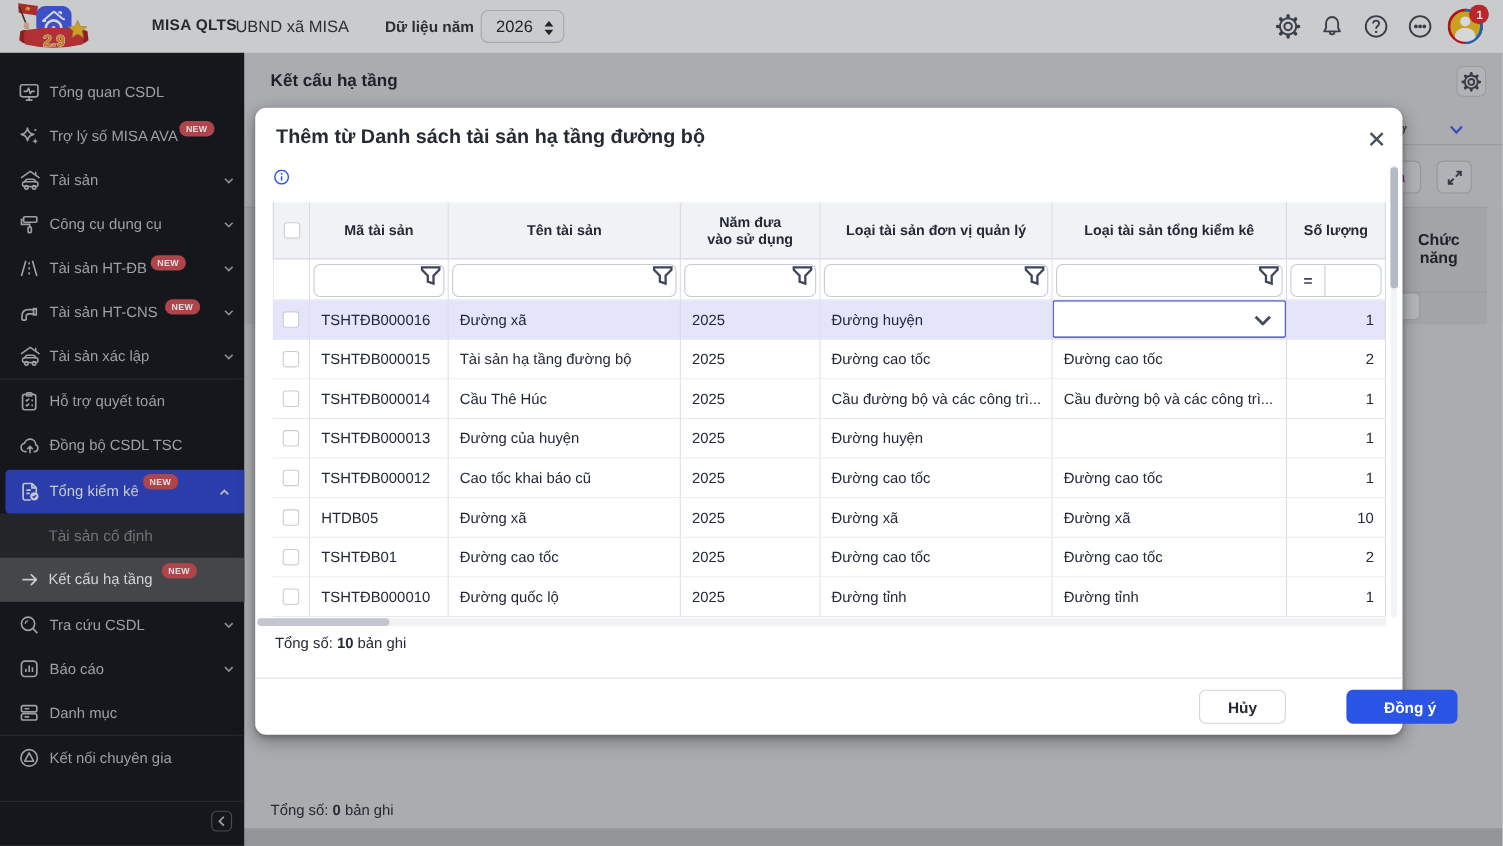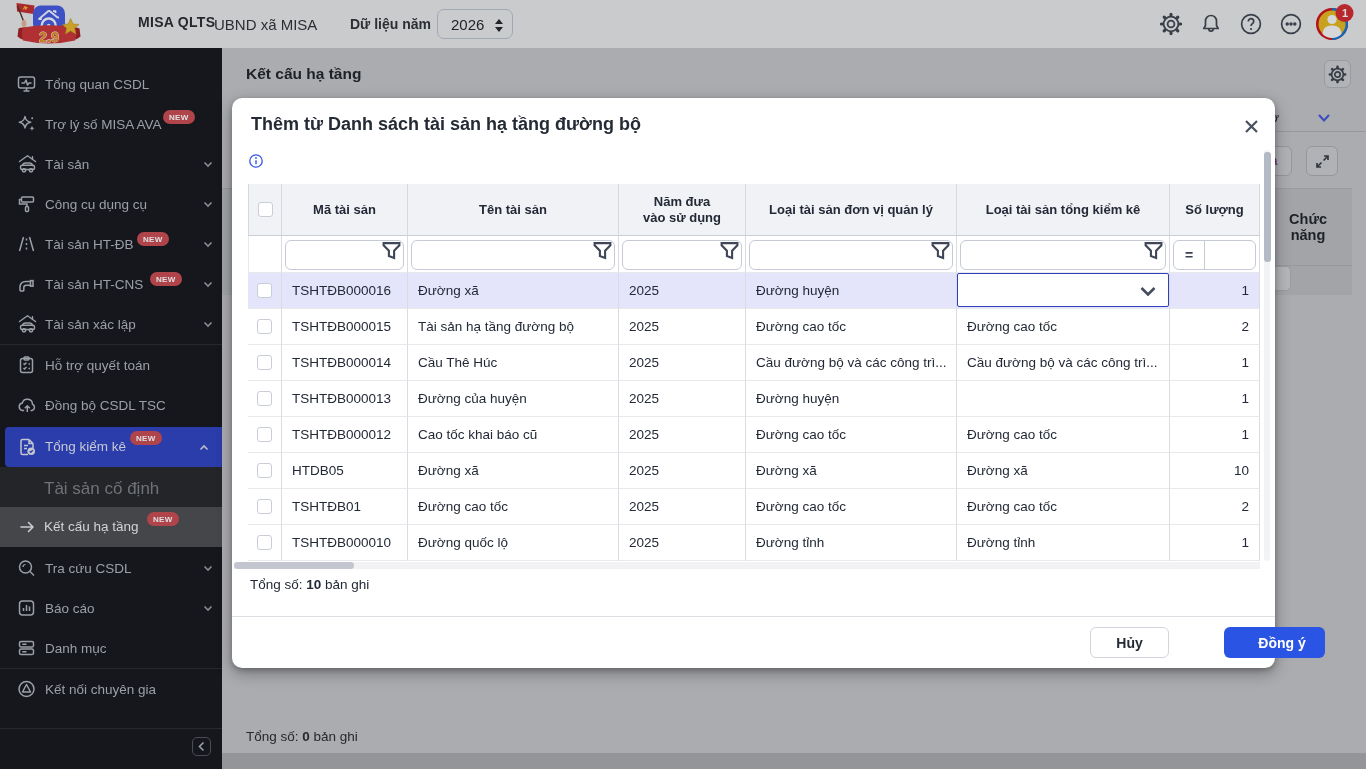--- a/index.html
+++ b/index.html
@@ -215,21 +215,21 @@
         <circle cx="14.2" cy="14.2" r="3.8" fill="#c3c7d0" stroke="none"></circle>
         <path d="M12.7 14.2 L13.8 15.3 L15.8 13.3" stroke="#2b3cab" stroke-width="1.3" fill="none"></path>
       </svg>
     <div style="position:absolute;left:40px;top:12px;font-size:13.5px;color:#c6cad3">Tổng kiểm kê</div>
     <svg style="position:absolute;right:12px;top:15px" width="12" height="12" viewBox="0 0 12 12" fill="none" stroke="#b9bdc6" stroke-width="1.6">
         <path d="M2.5 7.5 L6 4 L9.5 7.5"></path>
       </svg>
   </div>
   <div class="new" style="left:130px;top:383px">NEW</div>
   <div style="position:absolute;left:0;top:419px;width:222px;height:80px;background:#232528"></div>
-  <div style="position:absolute;left:44px;top:431px;font-size:17px;color:#6f7277">Tài sản cố định</div>
+  <div style="position:absolute;left:44px;top:431px;font-size:14px;color:#6f7277">Tài sản cố định</div>
   <div style="position:absolute;left:0;top:459px;width:222px;height:40px;background:#444649">
     <svg style="position:absolute;left:20px;top:13px" width="15" height="14" viewBox="0 0 15 14" fill="none" stroke="#c9ccd1" stroke-width="1.6">
         <path d="M1 7 L13 7 M8.5 2.5 L13 7 L8.5 11.5" stroke-linecap="round" stroke-linejoin="round"></path>
       </svg>
     <div style="position:absolute;left:44px;top:12px;font-size:13.5px;color:#d2d4d8">Kết cấu hạ tầng</div>
   </div>
   <div class="new" style="left:147px;top:464px">NEW</div>
   <div class="mi" style="top:500px">
     <svg class="ic" width="19" height="19" viewBox="0 0 19 19" fill="none" stroke="#9ba0a7" stroke-width="1.5">
         <circle cx="8.5" cy="8.5" r="6"></circle>

